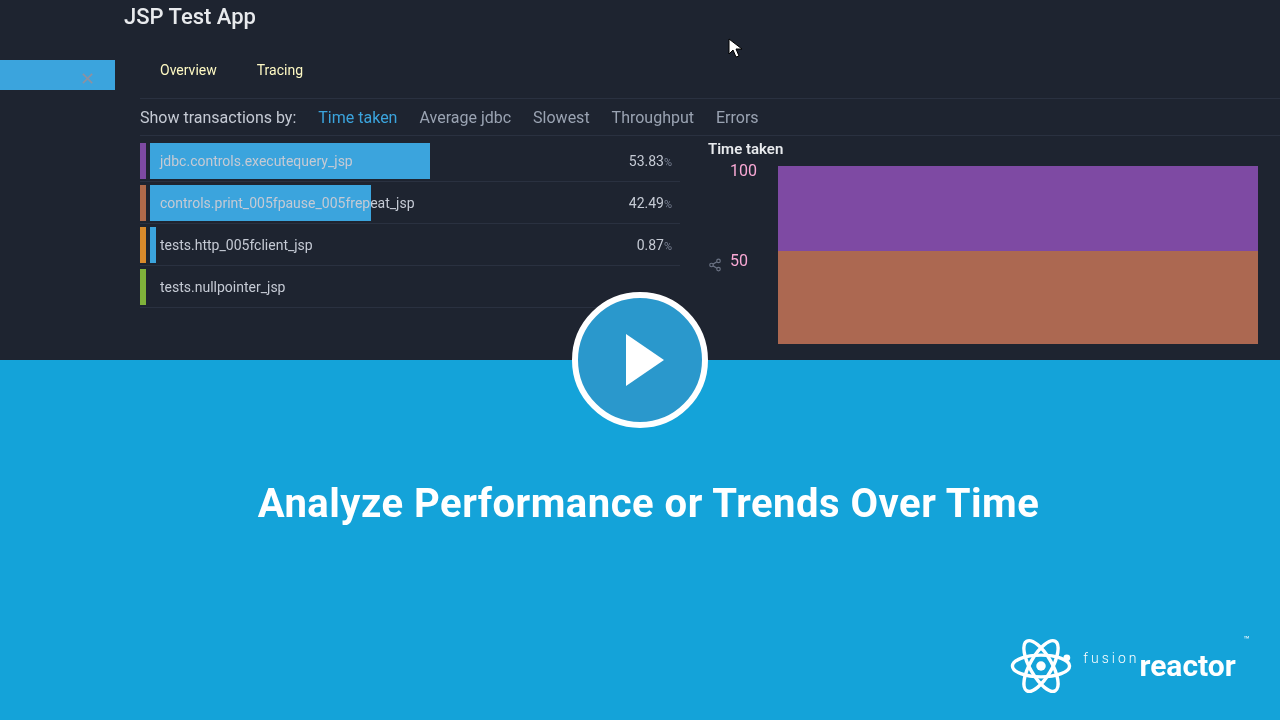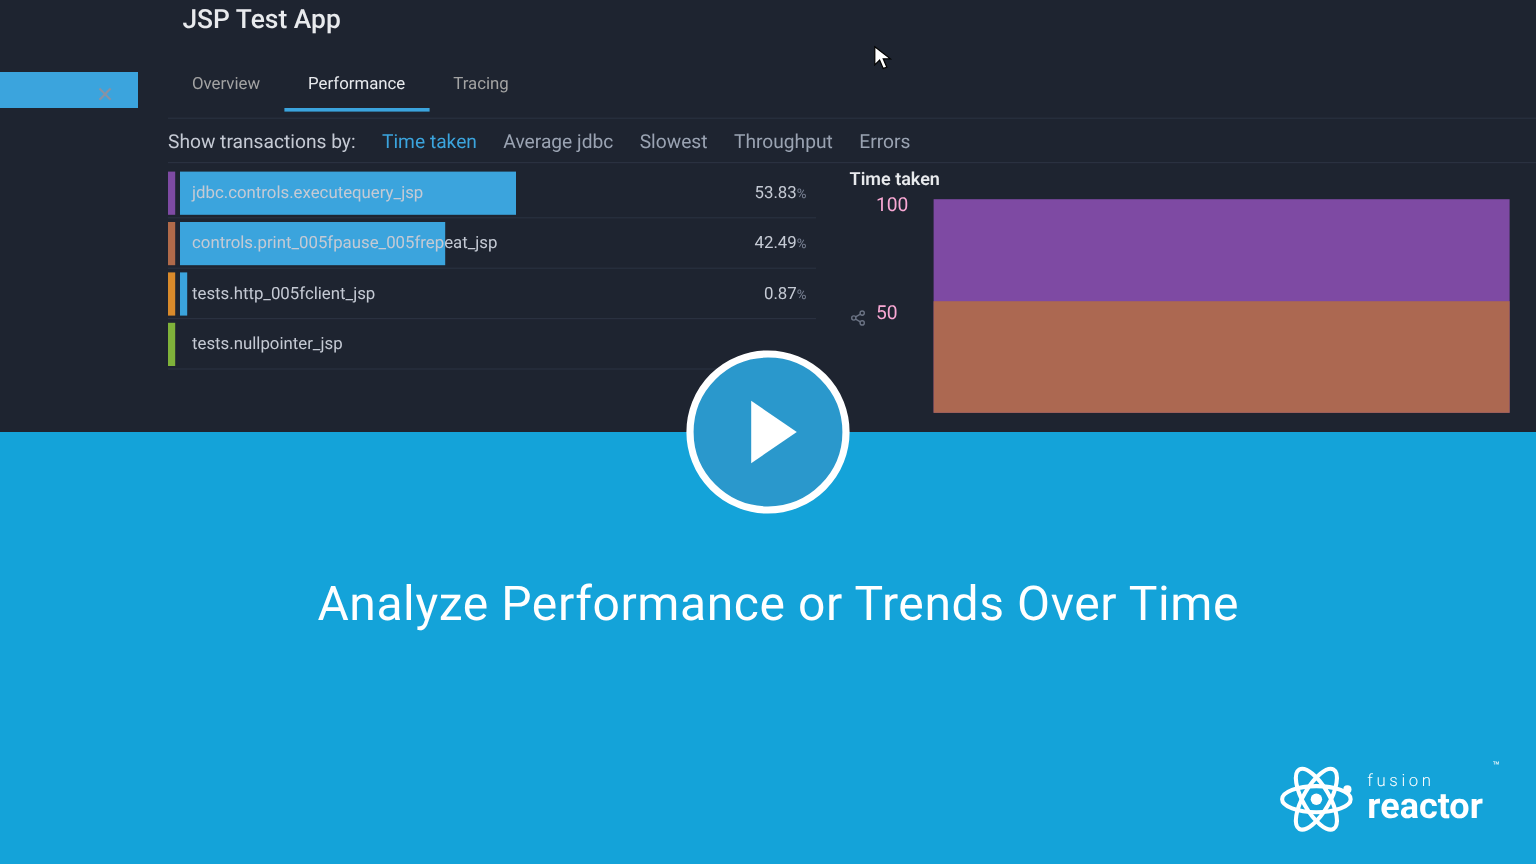--- a/index.html
+++ b/index.html
@@ -1,24 +1,24 @@
 <!DOCTYPE html>
 <html><head>
 <meta charset="utf-8">
 <style>
 * { margin: 0; padding: 0; box-sizing: border-box; }
 body { font-family: -apple-system, BlinkMacSystemFont, "Segoe UI", Roboto, sans-serif; width: 1280px; height: 720px; overflow: hidden; background: #1e2430; color: #d0d5dd; position: relative; }
 
 .top-section { height: 360px; position: relative; }
 .sidebar-left { position: absolute; left: 0; top: 60px; width: 115px; height: 30px; background: #3ba4dd; }
 .close-x { position: absolute; left: 80px; top: 68px; color: #8a92a3; font-size: 18px; cursor: pointer; }
-.app-title { position: absolute; left: 152px; top: 4px; font-size: 22px; font-weight: 500; color: #e8eaed; }
+.app-title { position: absolute; left: 124px; top: 4px; font-size: 22px; font-weight: 500; color: #e8eaed; }
 
 .tabs { position: absolute; left: 140px; top: 52px; display: flex; gap: 0; }
-.tab { padding: 10px 20px 12px 20px; font-size: 14px; color: #a3a3a3; cursor: pointer; }
+.tab { padding: 10px 20px 12px 20px; font-size: 14px; color: #fef9c3; cursor: pointer; }
 .tab.active { color: #e8eaed; border-bottom: 3px solid #3ba4dd; }
 
 .filter-bar { position: absolute; left: 140px; top: 98px; width: 1140px; height: 38px; border-top: 1px solid #2a3140; border-bottom: 1px solid #2a3140; display: flex; align-items: center; gap: 22px; padding-left: 0; font-size: 16px; }
 .filter-label { color: #c5cad4; }
 .filter-option { color: #9aa3b2; cursor: pointer; }
 .filter-option.active { color: #3ba4dd; }
 
 .content-row { position: absolute; left: 140px; top: 140px; display: flex; gap: 18px; }
 
 .txn-list { width: 540px; }
@@ -35,41 +35,40 @@
 .chart-box { position: relative; width: 560px; height: 180px; }
 .ytick { position: absolute; left: 32px; font-size: 16px; color: #f9a8d4; transform: translateY(-50%); }
 .yglyph { position: absolute; left: 10px; top: 94px; font-size: 12px; color: #6b7384; }
 .plot { position: absolute; left: 80px; top: 2px; right: 0; bottom: 0; }
 .layer-purple { position: absolute; left: 0; right: 0; top: 0; bottom: 0; background: #7e4aa3; }
 .layer-brown { position: absolute; left: 0; right: 0; bottom: 0; background: #b06a4a; opacity: 0.92; }
 
 .promo { position: absolute; left: 0; right: 0; bottom: 0; height: 360px; background: #14a3d9; display: flex; flex-direction: column; align-items: center; }
 .play-btn { position: absolute; top: -68px; left: 50%; transform: translateX(-50%); width: 136px; height: 136px; border-radius: 50%; background: #2a98cc; border: 6px solid #fff; display: flex; align-items: center; justify-content: center; cursor: pointer; }
 .play-tri { width: 0; height: 0; border-left: 38px solid #fff; border-top: 26px solid transparent; border-bottom: 26px solid transparent; margin-left: 10px; }
-.promo-title { margin-top: 120px; font-size: 40px; color: #fff; font-weight: 400; letter-spacing: 0.5px; margin-left: 17px; }
+.promo-title { margin-top: 120px; font-size: 40px; color: #fff; font-weight: 700; letter-spacing: 0.5px; margin-left: 17px; }
 
 .logo { position: absolute; right: 30px; bottom: 20px; display: flex; align-items: center; gap: 8px; color: #fff; }
-.logo-text { display: flex; flex-direction: column; line-height: 1; }
+.logo-text { display: flex; line-height: 1; }
 .logo-fusion { font-size: 14px; letter-spacing: 3px; font-weight: 300; }
 .logo-reactor { font-size: 30px; font-weight: 700; }
 .logo-tm { font-size: 10px; align-self: flex-start; margin-top: 2px; }
 
 .cursor { position: absolute; left: 728px; top: 38px; pointer-events: none; }
 </style>
 </head>
 <body>
 
 <div class="top-section">
   <div class="sidebar-left"></div>
   <div class="close-x">✕</div>
   <div class="app-title">JSP Test App</div>
 
   <div class="tabs">
     <div class="tab">Overview</div>
-    <div class="tab active">Performance</div>
     <div class="tab">Tracing</div>
   </div>
 
   <div class="filter-bar">
     <span class="filter-label">Show transactions by:</span>
     <span class="filter-option active">Time taken</span>
     <span class="filter-option">Average jdbc</span>
     <span class="filter-option">Slowest</span>
     <span class="filter-option">Throughput</span>
     <span class="filter-option">Errors</span>

